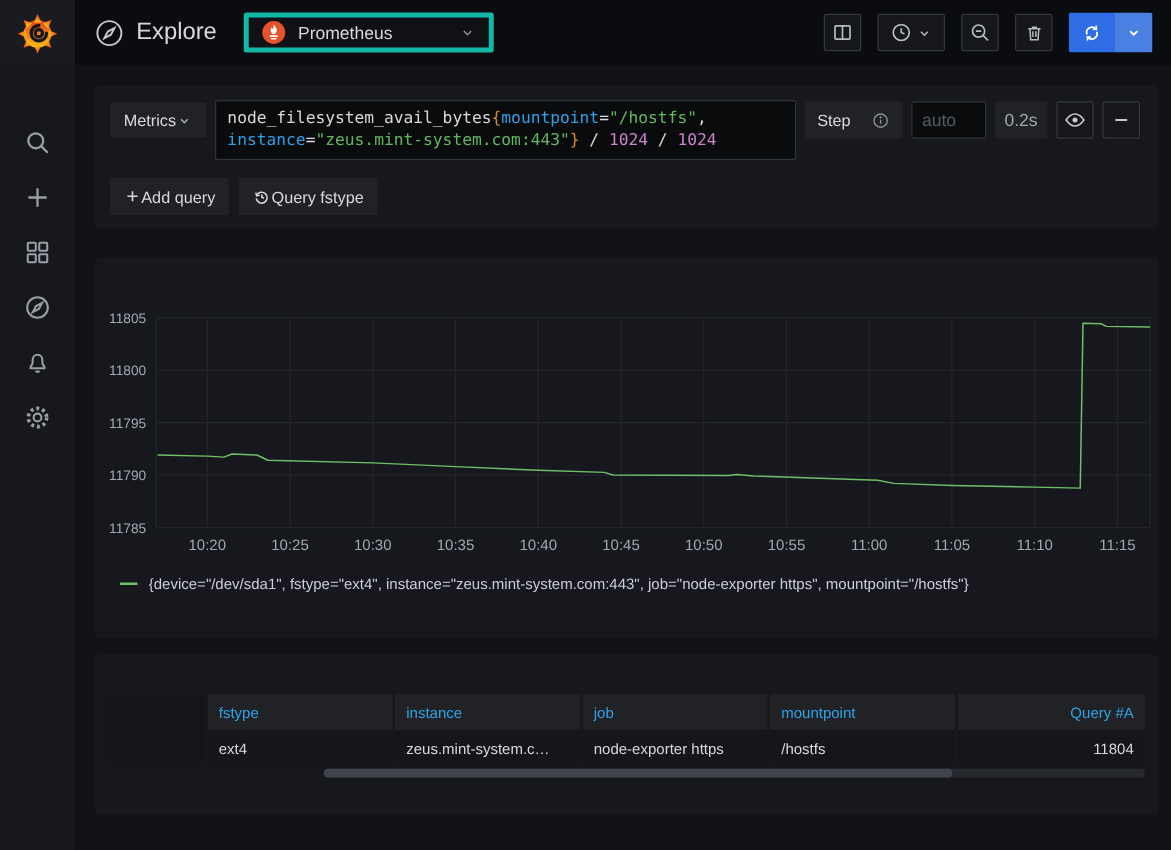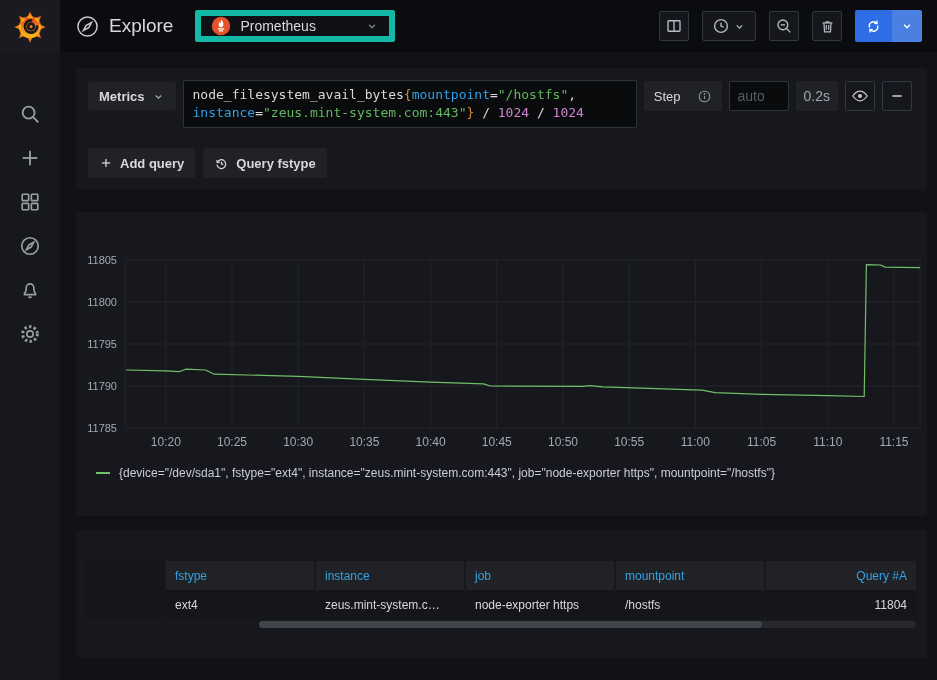--- a/index.html
+++ b/index.html
@@ -12,51 +12,51 @@
   .logo-btn { width:60px; height:52px; display:flex; align-items:center; justify-content:center; background:#1a1b20; border:none; cursor:pointer; }
   .side-nav { margin-top:50px; display:flex; flex-direction:column; gap:20px; }
   .side-btn { width:24px; height:24px; color:#9b9ea6; background:none; border:none; display:flex; align-items:center; justify-content:center; cursor:pointer; }
   .side-btn svg { width:22px; height:22px; }
 
   
   .main { flex:1; display:flex; flex-direction:column; min-width:0; }
   .topbar { height:52px; flex:none; background:#0b0c0f; display:flex; align-items:center; padding:0 15px 0 16px; }
   .explore-ic { color:#c7c8cc; display:flex; }
   .page-title { font-size:19px; font-weight:500; color:#d8d9da; margin-left:10px; }
-  .ds-picker { margin-left:22px; width:200px; height:32px; background:#101116; border:6px solid #14b8a6; border-radius:2px; display:flex; align-items:center; padding:0 10px; gap:9px; color:#d8d9da; font-size:14px; cursor:pointer; }
+  .ds-picker { margin-left:22px; width:200px; height:32px; background:#101116; border:4px solid #14b8a6; border-radius:2px; display:flex; align-items:center; padding:0 10px; gap:9px; color:#d8d9da; font-size:14px; cursor:pointer; }
   .ds-picker .chev { margin-left:auto; color:#8e9199; display:flex; }
   .toolbar { margin-left:auto; display:flex; align-items:center; gap:13px; }
   .hbtn { height:30px; min-width:30px; background:#15171c; border:1px solid #34373d; border-radius:2px; color:#b8bbc1; display:flex; align-items:center; justify-content:center; cursor:pointer; }
   .time-btn { width:54px; gap:3px; }
   .run-group { display:flex; height:32px; border-radius:2px; overflow:hidden; }
   .run-main { width:37px; background:#2e6de4; border:none; color:#fff; display:flex; align-items:center; justify-content:center; cursor:pointer; }
   .run-caret { width:30px; background:#4a80e2; border:none; color:#fff; display:flex; align-items:center; justify-content:center; cursor:pointer; }
 
   
   .content { flex:1; padding:16px 10px 0 16px; overflow:hidden; }
   .panel { background:#16181d; border-radius:3px; }
 
   
   .query-panel { padding:12px 15px 11px 12px; }
   .qrow { display:flex; align-items:flex-start; gap:7px; }
-  .btn { height:28px; background:#202226; border:none; border-radius:2px; color:#d8d9da; font-size:13px; font-weight:700; display:inline-flex; align-items:center; gap:7px; padding:0 11px; cursor:pointer; font-family:inherit; }
+  .btn { height:28px; background:#202226; border:none; border-radius:2px; color:#d8d9da; font-size:13px; font-weight:400; display:inline-flex; align-items:center; padding:0 11px; cursor:pointer; font-family:inherit; }
   .metrics-btn { margin-top:2px; flex:none; }
   .editor { flex:1; min-width:0; min-height:47px; background:#0a0b0d; border:1px solid #2f3237; border-radius:2px; padding:5px 9px; font-family:"DejaVu Sans Mono","Liberation Mono",monospace; font-size:13px; line-height:18px; color:#d8d9da; cursor:text; }
   .tok-plain { color:#d8d9da; }
   .tok-label { color:#2f9fe6; }
   .tok-string { color:#63b662; }
   .tok-brace { color:#cf8e3b; }
   .tok-number { color:#ce83ce; }
   .step-box { flex:none; height:30px; background:#202226; border-radius:2px; display:flex; align-items:center; gap:16px; padding:0 10px; color:#d8d9da; font-size:13px; font-weight:500; margin-top:1px; }
   .step-box .info { color:#8e9199; display:flex; }
   .step-input { flex:none; width:60px; height:30px; background:#0a0b0d; border:1px solid #2f3237; border-radius:2px; color:#d8d9da; padding:0 8px; font-size:14px; margin-top:1px; font-family:inherit; }
   .step-input::placeholder { color:#565b63; }
   .stats-badge { flex:none; height:30px; background:#202226; border-radius:2px; display:flex; align-items:center; padding:0 8px; color:#9fa7b3; font-size:14px; margin-top:1px; }
   .icon-btn { flex:none; width:30px; height:30px; background:#15171c; border:1px solid #34373d; border-radius:2px; color:#c7c8cc; display:flex; align-items:center; justify-content:center; margin-top:1px; cursor:pointer; }
-  .qactions { margin-top:20px; display:flex; gap:8px; }
+  .qactions { margin-top:14px; display:flex; gap:8px; }
   .qactions .btn { height:30px; }
 
   
   .phead { display:flex; align-items:center; gap:12px; padding-left:20px; color:#dcdde0; font-size:14px; font-weight:700; cursor:pointer; }
   .phead .chev-up { color:#9fa7b3; display:flex; }
 
   
   .graph-panel { margin-top:23px; height:304px; padding-top:12px; }
   .chart-svg { display:block; margin-top:22px; }
   .tick-label { fill:#a3a8b0; font-size:11px; font-family:"Liberation Sans",sans-serif; }

